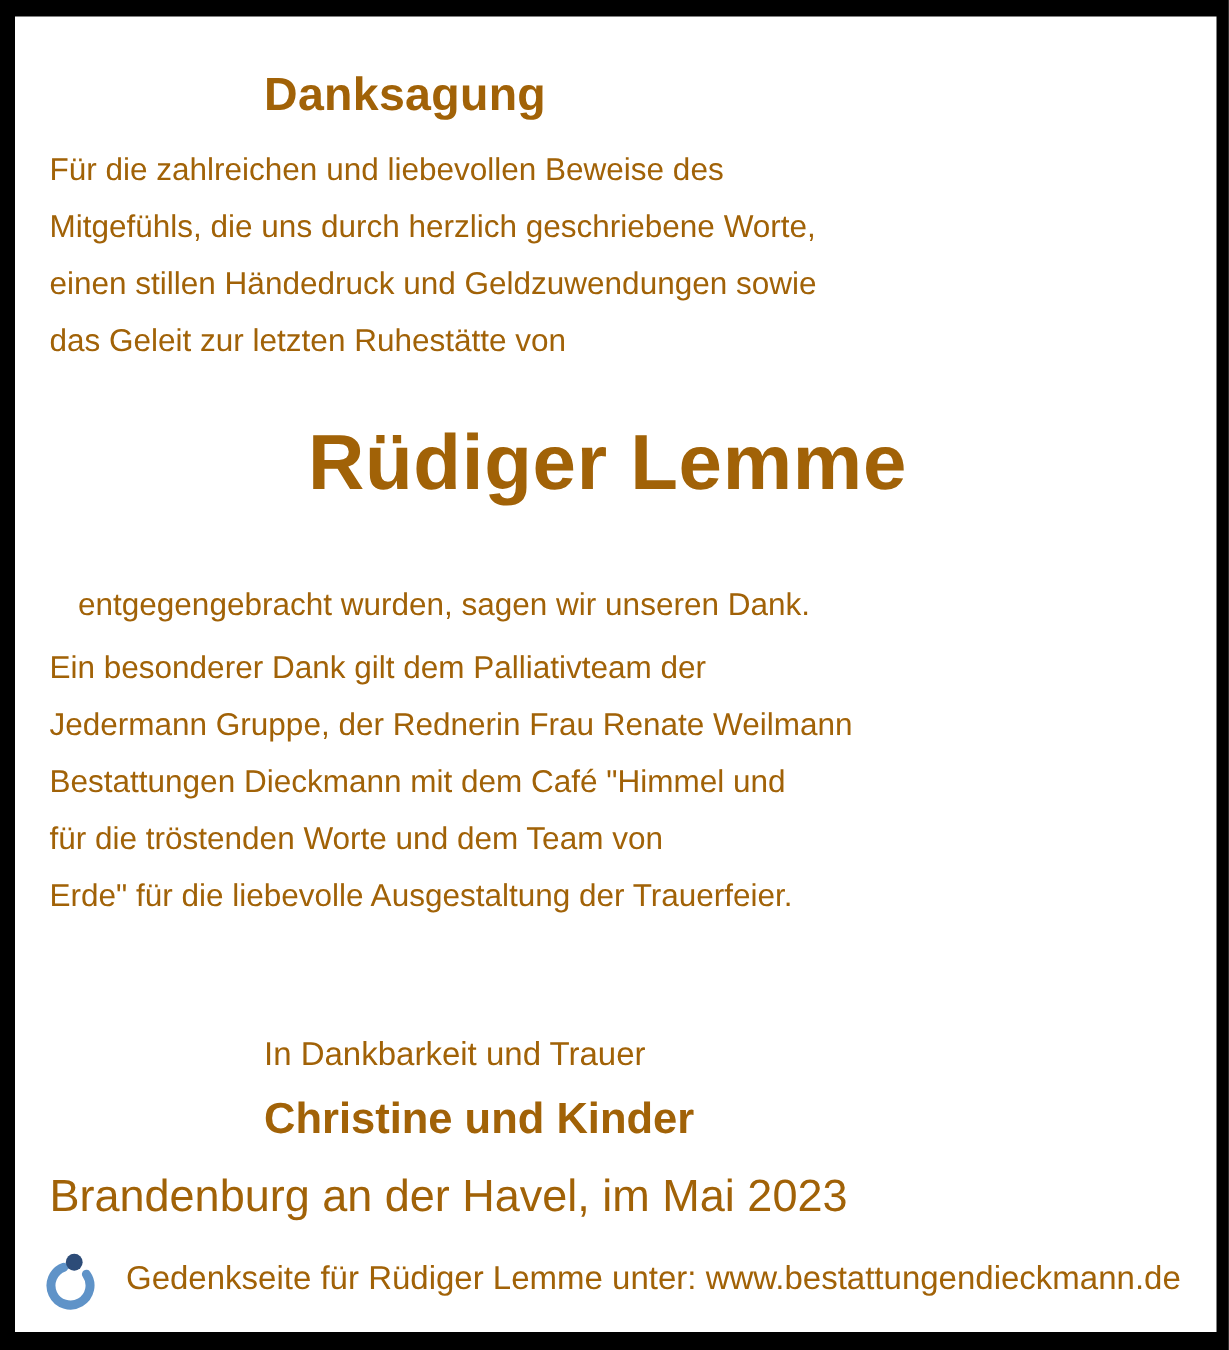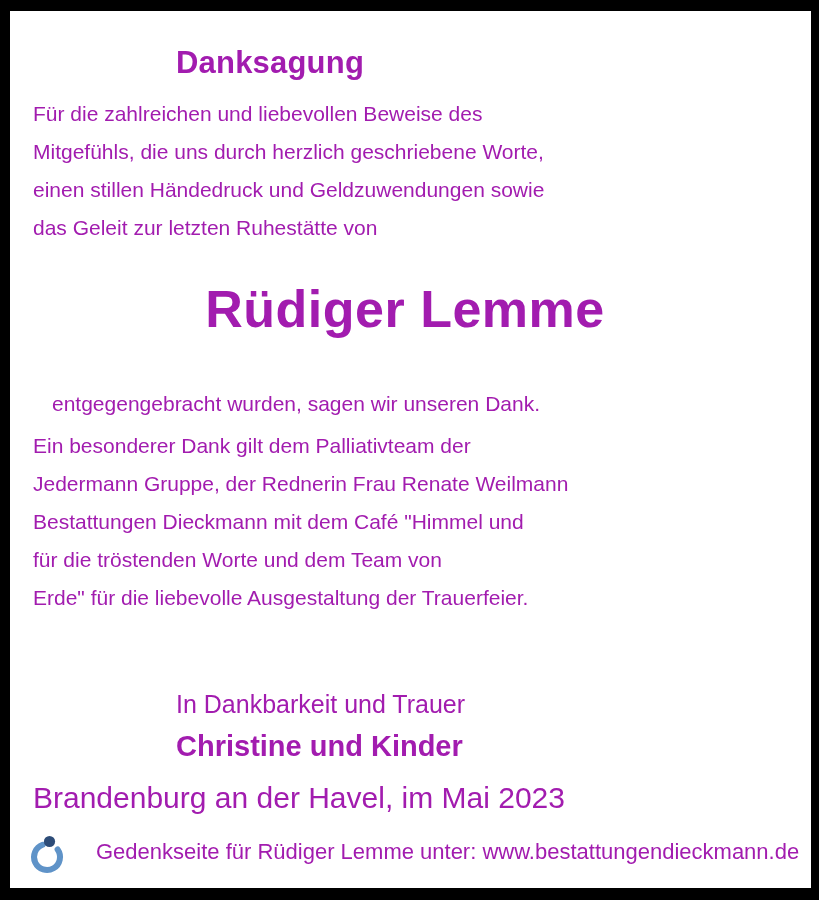--- a/index.html
+++ b/index.html
@@ -15,21 +15,21 @@
     background: #000000;
     overflow: hidden;
   }
   .page {
     position: absolute;
     left: 10px;
     top: 11px;
     width: 801px;
     height: 877px;
     background: #ffffff;
-    color: #a21caf;
+    color: #a16207;
   }
   .block { position: absolute; white-space: nowrap; }
   .title {
     left: 166px;
     top: 34px;
     font-size: 31px;
     font-weight: bold;
     letter-spacing: 0.2px;
   }
   .para {
@@ -42,29 +42,29 @@
     left: 0;
     top: 268px;
     width: 790px;
     text-align: center;
     font-size: 52px;
     font-weight: bold;
     letter-spacing: 0.5px;
   }
   .thanks-line { top: 374px; margin-left: 19px; }
   .para2 { top: 416px; }
-  .closing { left: 166px; top: 679px; font-size: 25px; }
+  .closing { left: 166px; top: 679px; font-size: 22px; }
   .mourners { left: 166px; top: 719px; font-size: 29px; font-weight: bold; }
   .place-date { left: 23px; top: 770px; font-size: 30px; }
   .footer {
     left: 18px;
     top: 818px;
     display: flex;
     align-items: center;
-    gap: 30px;
+    gap: 18px;
   }
   .memorial-logo { width: 38px; height: 46px; flex: 0 0 auto; }
   .memorial-text { font-size: 22px; white-space: nowrap; }
 </style>
 </head>
 <body>
 
 <div class="canvas">
   <div class="page">
 

